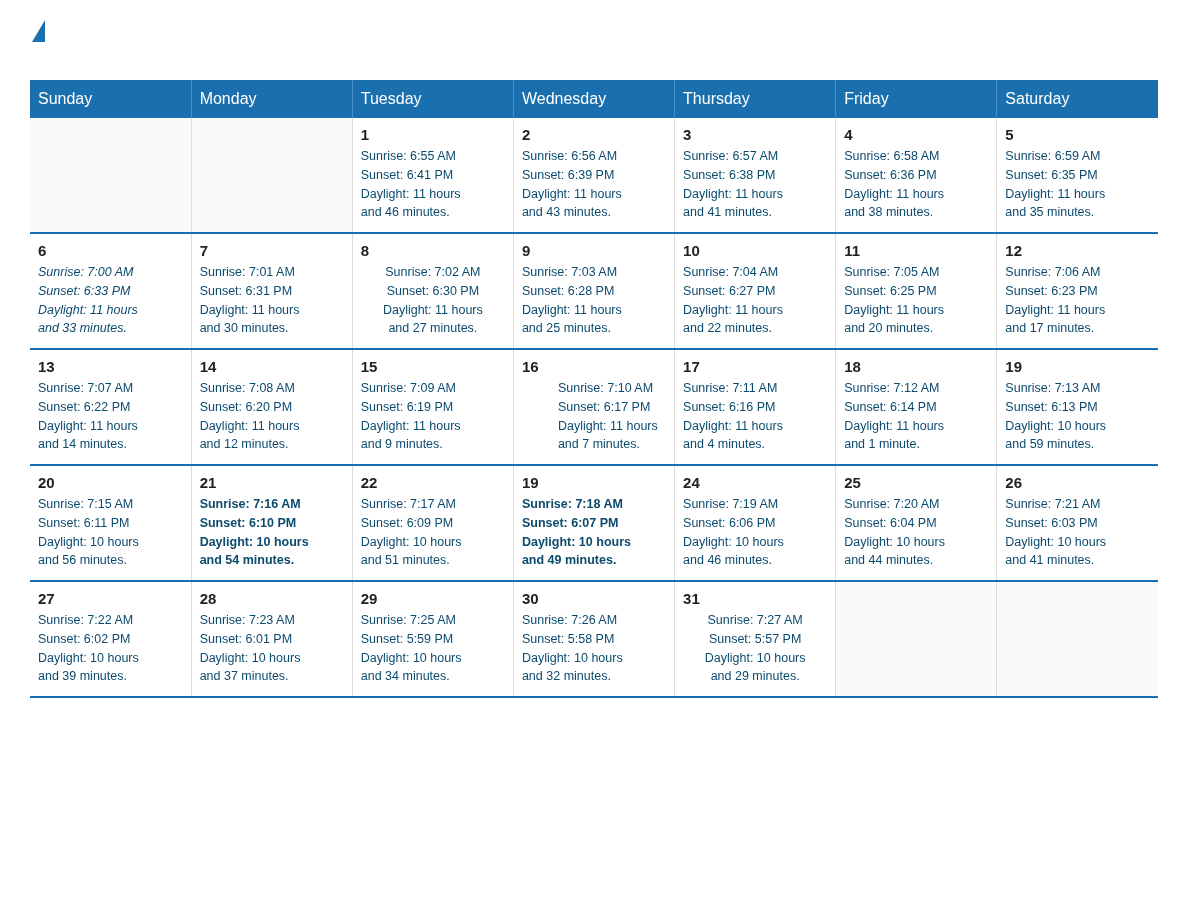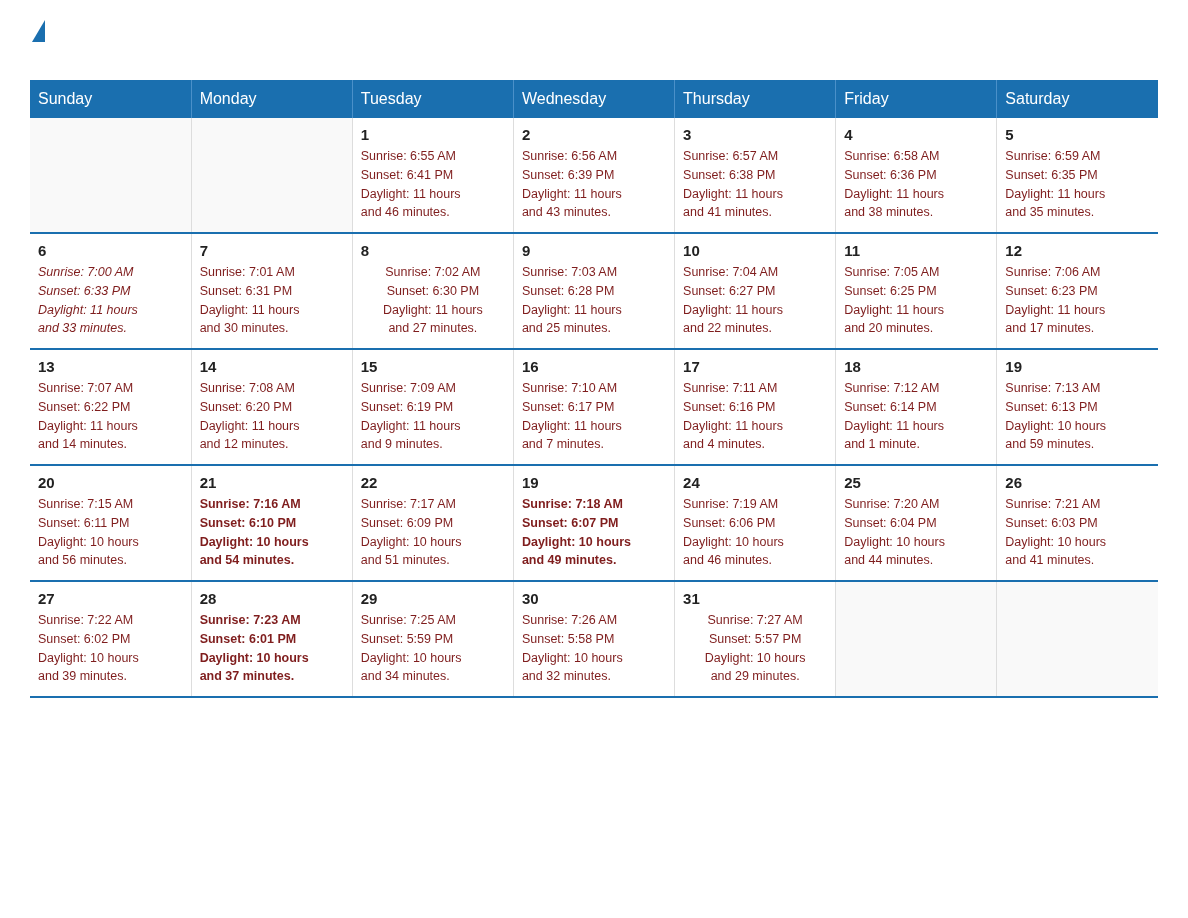--- a/index.html
+++ b/index.html
@@ -73,21 +73,21 @@
       border-right: none;
     }
     .day-number {
       font-size: 15px;
       font-weight: bold;
       color: #222;
       margin-bottom: 4px;
     }
     .day-info {
       font-size: 12.5px;
-      color: #7f1d1d;
+      color: #0c4a6e;
       line-height: 1.5;
     }
     .empty-cell {
       background: #f9f9f9;
     }
   </style>
 </head>
 <body>
 
 <div class="header">
@@ -226,21 +226,21 @@
         </td>
         <td>
           <div class="day-number">15</div>
           <div class="day-info" style="white-space: pre-line;">Sunrise: 7:09 AM
 Sunset: 6:19 PM
 Daylight: 11 hours
 and 9 minutes.</div>
         </td>
         <td>
           <div class="day-number">16</div>
-          <div class="day-info" style="white-space: pre-line;">Sunrise: 7:10 AM
+          <div class="day-info" style="white-space: pre-line; margin-left: 36px;">Sunrise: 7:10 AM
 Sunset: 6:17 PM
 Daylight: 11 hours
 and 7 minutes.</div>
         </td>
         <td>
           <div class="day-number">17</div>
           <div class="day-info" style="white-space: pre-line;">Sunrise: 7:11 AM
 Sunset: 6:16 PM
 Daylight: 11 hours
 and 4 minutes.</div>
@@ -314,21 +314,21 @@
       <tr>
         <td>
           <div class="day-number">27</div>
           <div class="day-info" style="white-space: pre-line;">Sunrise: 7:22 AM
 Sunset: 6:02 PM
 Daylight: 10 hours
 and 39 minutes.</div>
         </td>
         <td>
           <div class="day-number">28</div>
-          <div class="day-info" style="white-space: pre-line; font-weight: bold;">Sunrise: 7:23 AM
+          <div class="day-info" style="white-space: pre-line;">Sunrise: 7:23 AM
 Sunset: 6:01 PM
 Daylight: 10 hours
 and 37 minutes.</div>
         </td>
         <td>
           <div class="day-number">29</div>
           <div class="day-info" style="white-space: pre-line;">Sunrise: 7:25 AM
 Sunset: 5:59 PM
 Daylight: 10 hours
 and 34 minutes.</div>

